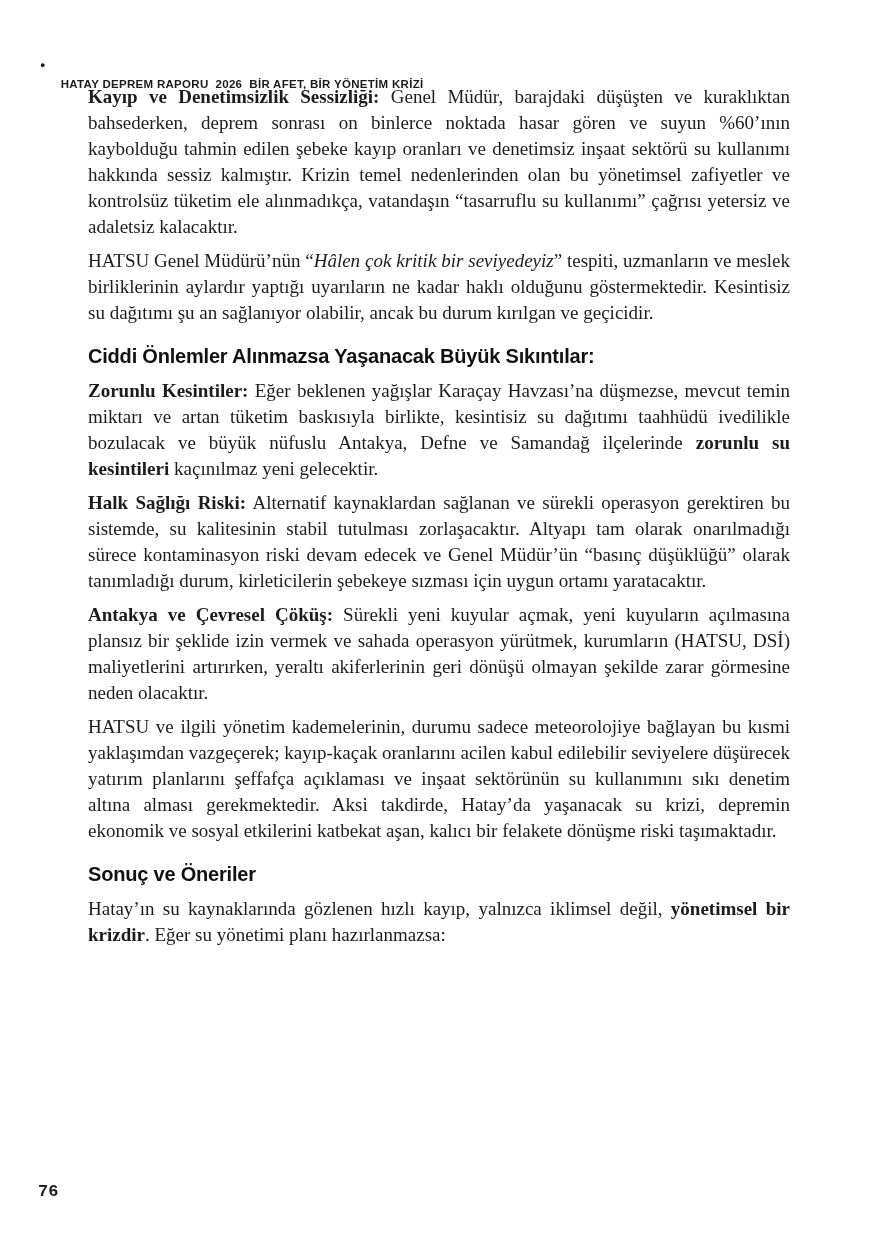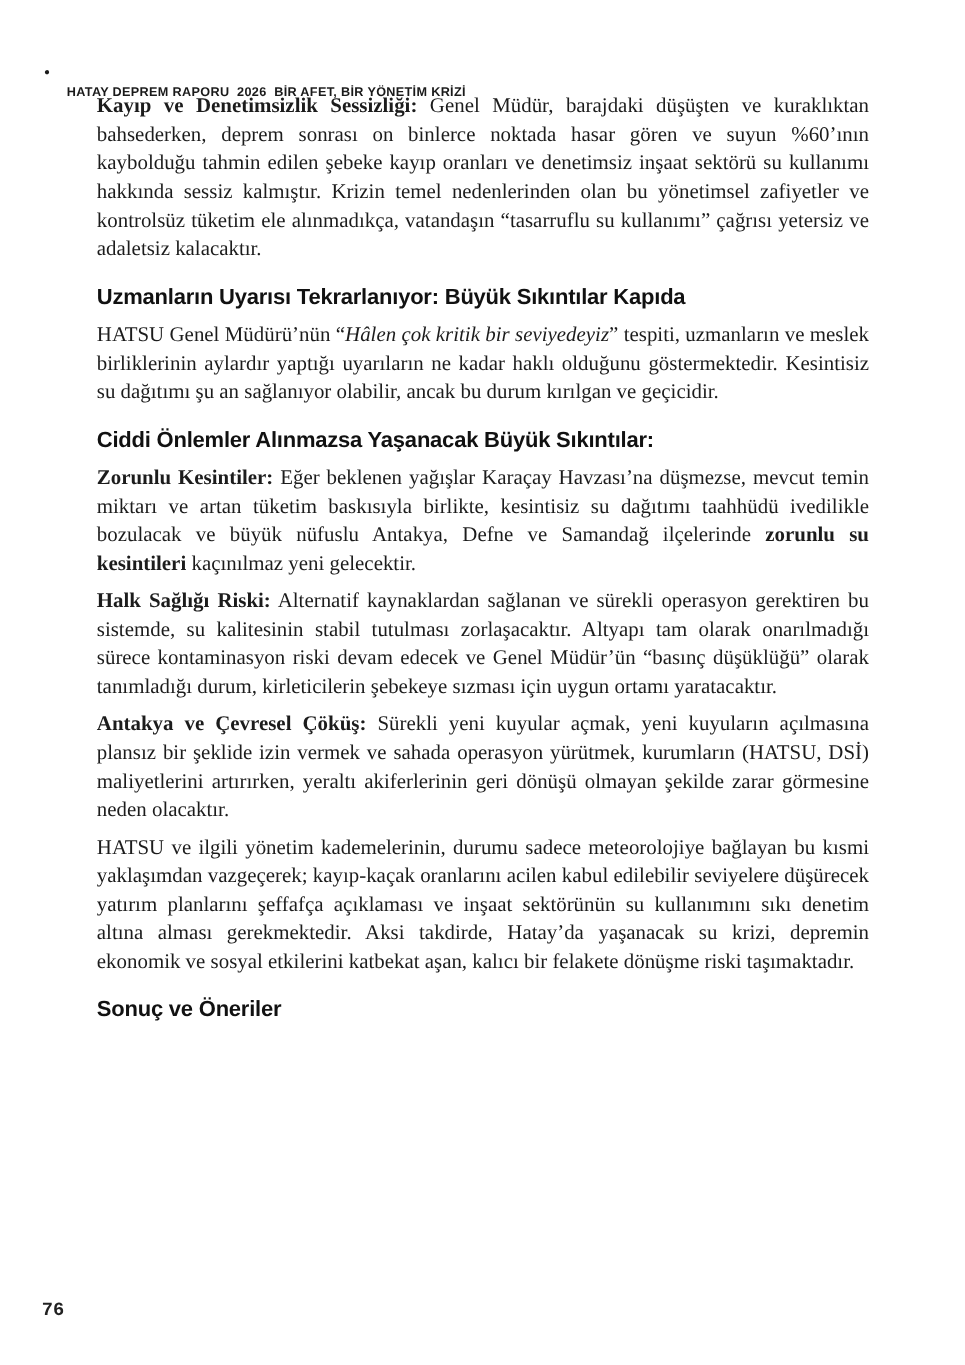--- a/index.html
+++ b/index.html
@@ -77,25 +77,25 @@
 </head>
 <body>
 
 <header class="running-header">
   <span class="bullet">●</span>
   <span class="header-title">HATAY DEPREM RAPORU  2026  BİR AFET, BİR YÖNETİM KRİZİ</span>
 </header>
 
 <main class="doc-body">
     <p><span class="bold">Kayıp ve Denetimsizlik Sessizliği:</span><span> Genel Müdür, barajdaki düşüşten ve kuraklıktan bahsederken, deprem sonrası on binlerce noktada hasar gören ve suyun %60’ının kaybolduğu tahmin edilen şebeke kayıp oranları ve denetimsiz inşaat sektörü su kullanımı hakkında sessiz kalmıştır. Krizin temel nedenlerinden olan bu yönetimsel zafiyetler ve kontrolsüz tüketim ele alınmadıkça, vatandaşın “tasarruflu su kullanımı” çağrısı yetersiz ve adaletsiz kalacaktır.</span></p>
-    <h2><span>Uzmanların Uyarısı Tekrarlanıyor: Büyük Sıkıntılar Kapıda</span></h2>
     <p><span>HATSU Genel Müdürü’nün “</span><span class="italic">Hâlen çok kritik bir seviyedeyiz</span><span>” tespiti, uzmanların ve meslek birliklerinin aylardır yaptığı uyarıların ne kadar haklı olduğunu göstermektedir. Kesintisiz su dağıtımı şu an sağlanıyor olabilir, ancak bu durum kırılgan ve geçicidir.</span></p>
     <h2><span>Ciddi Önlemler Alınmazsa Yaşanacak Büyük Sıkıntılar:</span></h2>
     <p><span class="bold">Zorunlu Kesintiler:</span><span> Eğer beklenen yağışlar Karaçay Havzası’na düşmezse, mevcut temin miktarı ve artan tüketim baskısıyla birlikte, kesintisiz su dağıtımı taahhüdü ivedilikle bozulacak ve büyük nüfuslu Antakya, Defne ve Samandağ ilçelerinde </span><span class="bold">zorunlu su kesintileri</span><span> kaçınılmaz yeni gelecektir.</span></p>
     <p><span class="bold">Halk Sağlığı Riski:</span><span> Alternatif kaynaklardan sağlanan ve sürekli operasyon gerektiren bu sistemde, su kalitesinin stabil tutulması zorlaşacaktır. Altyapı tam olarak onarılmadığı sürece kontaminasyon riski devam edecek ve Genel Müdür’ün “basınç düşüklüğü” olarak tanımladığı durum, kirleticilerin şebekeye sızması için uygun ortamı yaratacaktır.</span></p>
     <p><span class="bold">Antakya ve Çevresel Çöküş:</span><span> Sürekli yeni kuyular açmak, yeni kuyuların açılmasına plansız bir şeklide izin vermek ve sahada operasyon yürütmek, kurumların (HATSU, DSİ) maliyetlerini artırırken, yeraltı akiferlerinin geri dönüşü olmayan şekilde zarar görmesine neden olacaktır.</span></p>
     <p><span>HATSU ve ilgili yönetim kademelerinin, durumu sadece meteorolojiye bağlayan bu kısmi yaklaşımdan vazgeçerek; kayıp-kaçak oranlarını acilen kabul edilebilir seviyelere düşürecek yatırım planlarını şeffafça açıklaması ve inşaat sektörünün su kullanımını sıkı denetim altına alması gerekmektedir. Aksi takdirde, Hatay’da yaşanacak su krizi, depremin ekonomik ve sosyal etkilerini katbekat aşan, kalıcı bir felakete dönüşme riski taşımaktadır.</span></p>
     <h2><span>Sonuç ve Öneriler</span></h2>
+    <p><span>Hatay’ın su kaynaklarında gözlenen hızlı kayıp, yalnızca iklimsel değil, </span><span class="bold">yönetimsel bir krizdir</span><span>. Eğer su yönetimi planı hazırlanmazsa:</span></p>
   </main>
 
 <footer>
   <span class="page-number">76</span>
 </footer>
 
 </body></html>

